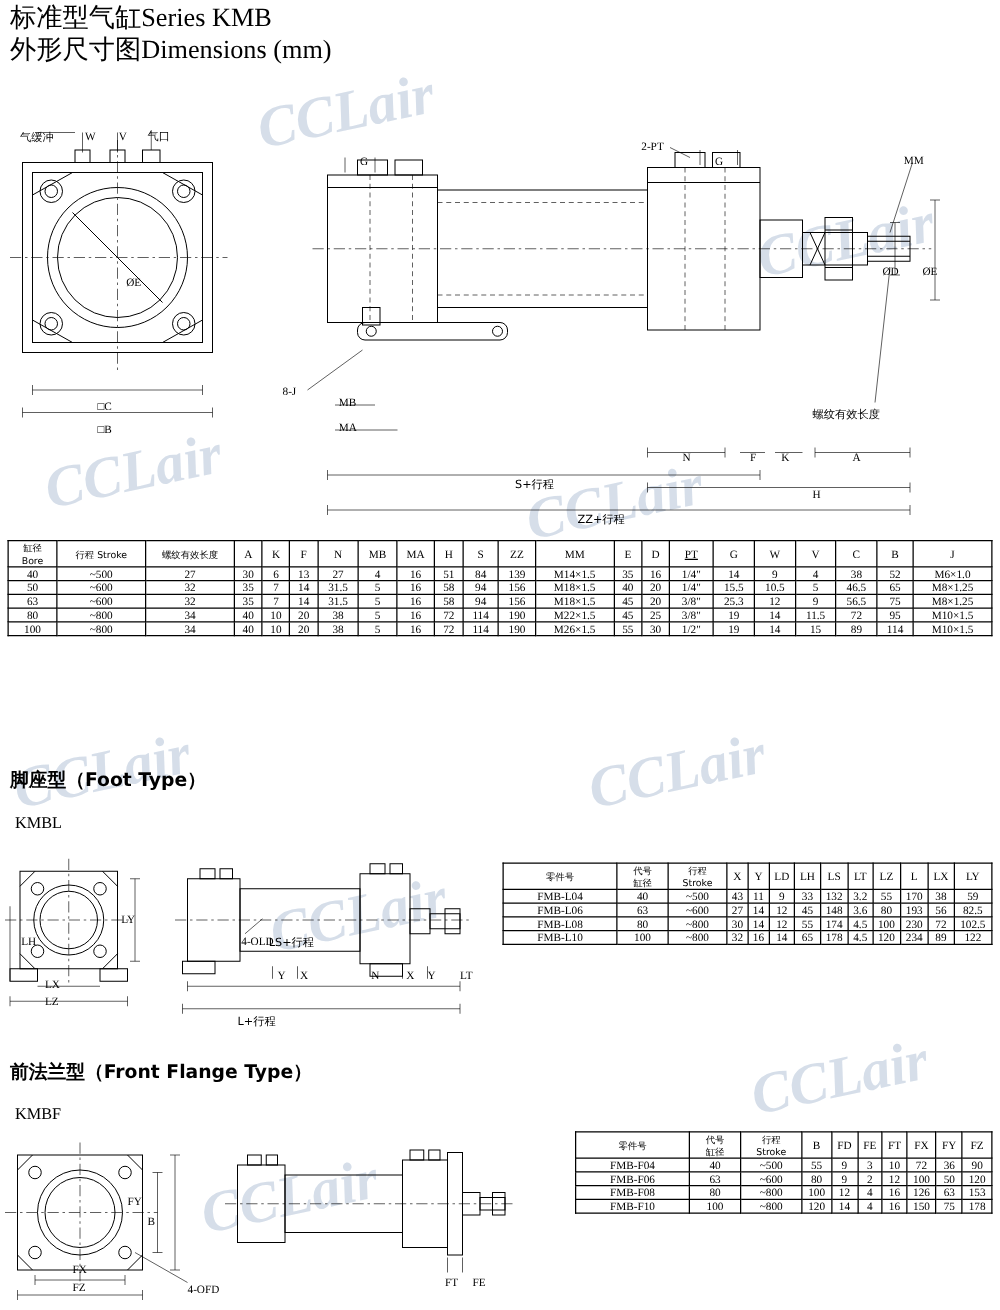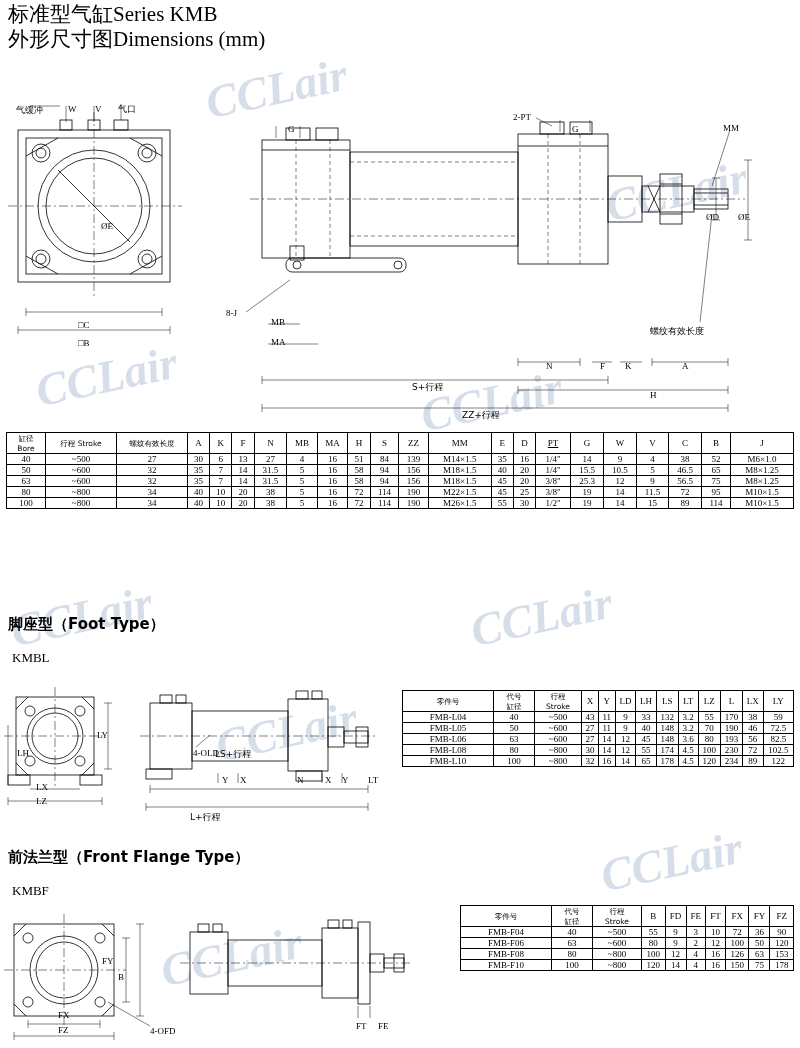--- a/index.html
+++ b/index.html
@@ -471,35 +471,20 @@
         <td>9</td>
         <td>33</td>
         <td>132</td>
         <td>3.2</td>
         <td>55</td>
         <td>170</td>
         <td>38</td>
         <td>59</td>
       </tr>
       <tr>
-        <td>FMB-L05</td>
-        <td>50</td>
-        <td>~600</td>
-        <td>27</td>
-        <td>11</td>
-        <td>9</td>
-        <td>40</td>
-        <td>148</td>
-        <td>3.2</td>
-        <td>70</td>
-        <td>190</td>
-        <td>46</td>
-        <td>72.5</td>
-      </tr>
-      <tr>
         <td>FMB-L06</td>
         <td>63</td>
         <td>~600</td>
         <td>27</td>
         <td>14</td>
         <td>12</td>
         <td>45</td>
         <td>148</td>
         <td>3.6</td>
         <td>80</td>

